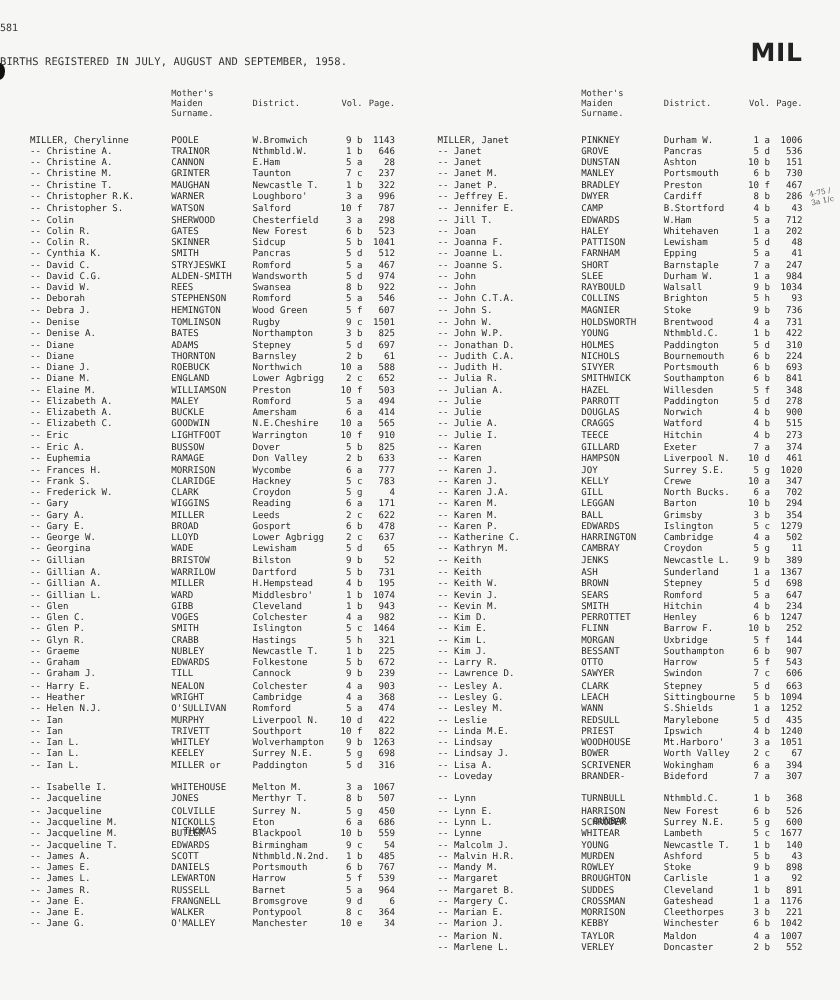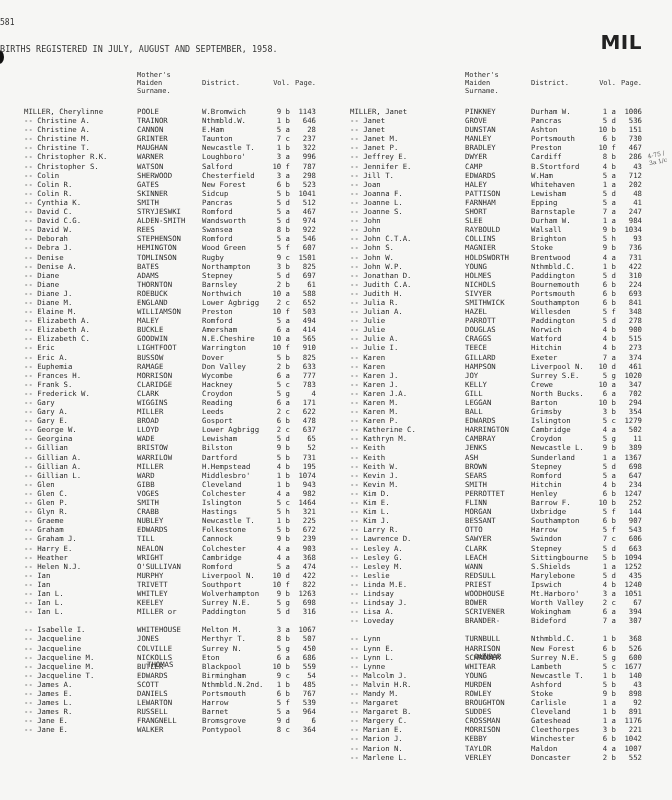--- a/index.html
+++ b/index.html
@@ -523,20 +523,27 @@
         <span class="c-vol">9 d</span>
         <span class="c-page">6</span>
       </div>
       <div class="row">
         <span class="c-name">-- Jane E.</span>
         <span class="c-mother">WALKER</span>
         <span class="c-dist">Pontypool</span>
         <span class="c-vol">8 c</span>
         <span class="c-page">364</span>
       </div>
+      <div class="row">
+        <span class="c-name">-- Jane G.</span>
+        <span class="c-mother">O'MALLEY</span>
+        <span class="c-dist">Manchester</span>
+        <span class="c-vol">10 e</span>
+        <span class="c-page">34</span>
+      </div>
     </div>
 </div>
 
 <div class="col right">
   <div class="hdr">
     <span class="c-mother">Mother's
 Maiden
 Surname.</span>
     <span class="c-dist" style="top:8px">District.</span>
     <span class="c-vol" style="top:8px">Vol.</span>

